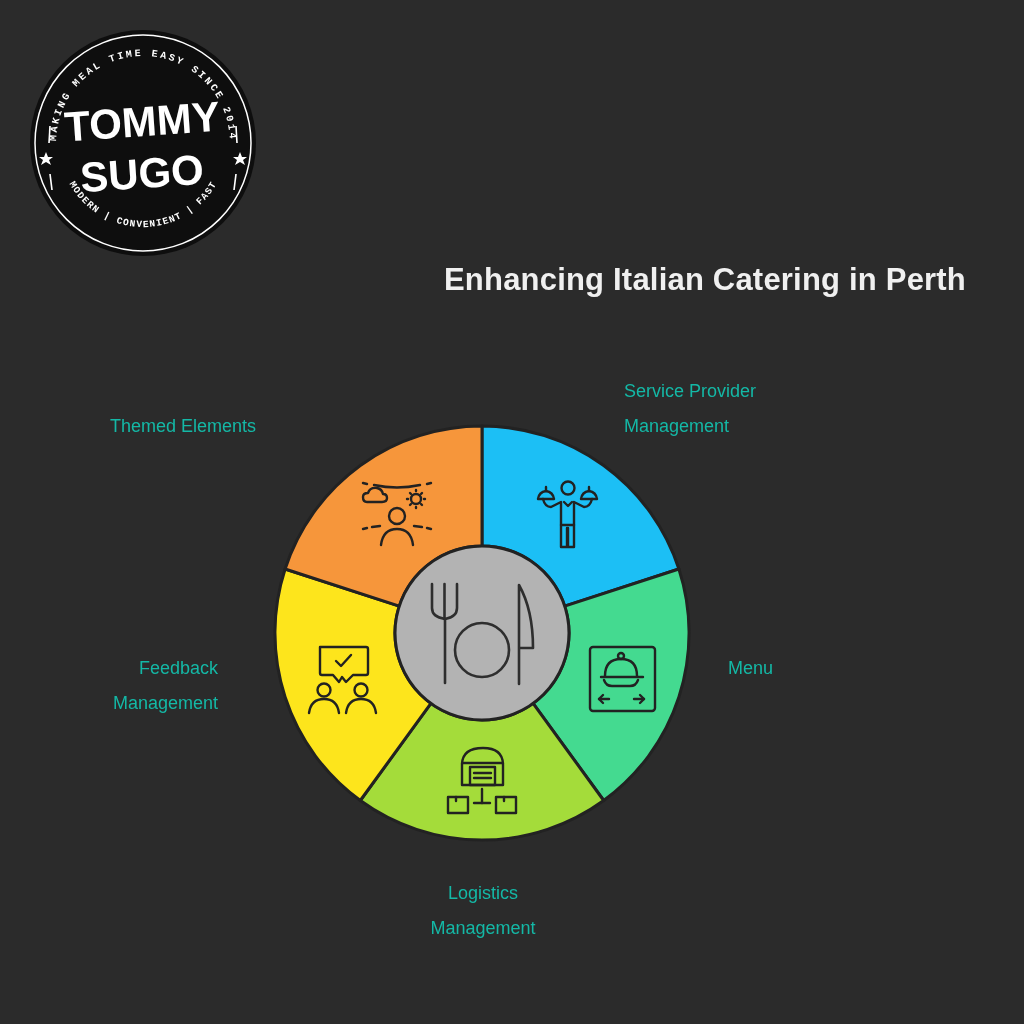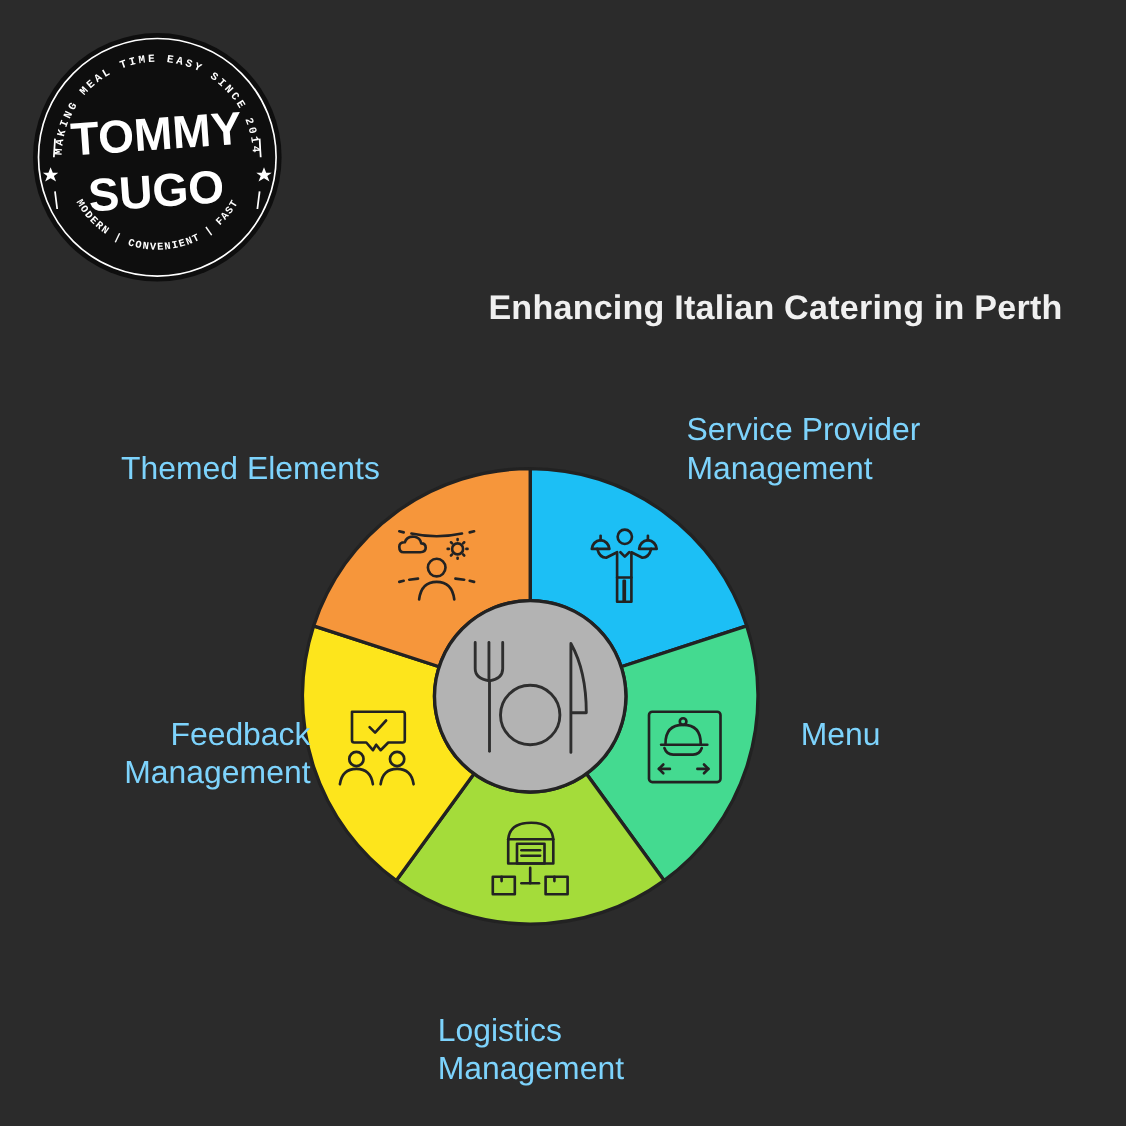--- a/index.html
+++ b/index.html
@@ -21,28 +21,28 @@
       font-size: 31px; font-weight: bold;
       color: #f0f0f0;
       letter-spacing: 0.2px;
     }
     .wheel {
       position: absolute; left: 0; top: 0;
       width: 1024px; height: 1024px;
     }
     .label {
       position: absolute;
-      font-size: 29px; line-height: 35px;
-      color: #7dd3fc;
+      font-size: 18px; line-height: 35px;
+      color: #14b8a6;
       white-space: nowrap;
     }
     .label span { display: block; }
     .lbl-service { left: 624px; top: 374px; }
     .lbl-menu { left: 728px; top: 651px; }
-    .lbl-logistics { left: 398px; top: 876px; width: 170px; margin-top: 44px; }
+    .lbl-logistics { left: 398px; top: 876px; text-align: center; width: 170px; }
     .lbl-feedback { left: 113px; top: 651px; text-align: right; }
     .lbl-themed { left: 110px; top: 409px; }
   </style>
 </head>
 <body>
 
 <svg class="logo" viewBox="0 0 230 230">
   <defs>
     <path id="arcTop" d="M 28 115 A 87 87 0 0 1 202 115"></path>
     <path id="arcBottom" d="M 32 128 A 84 84 0 0 0 198 128"></path>

